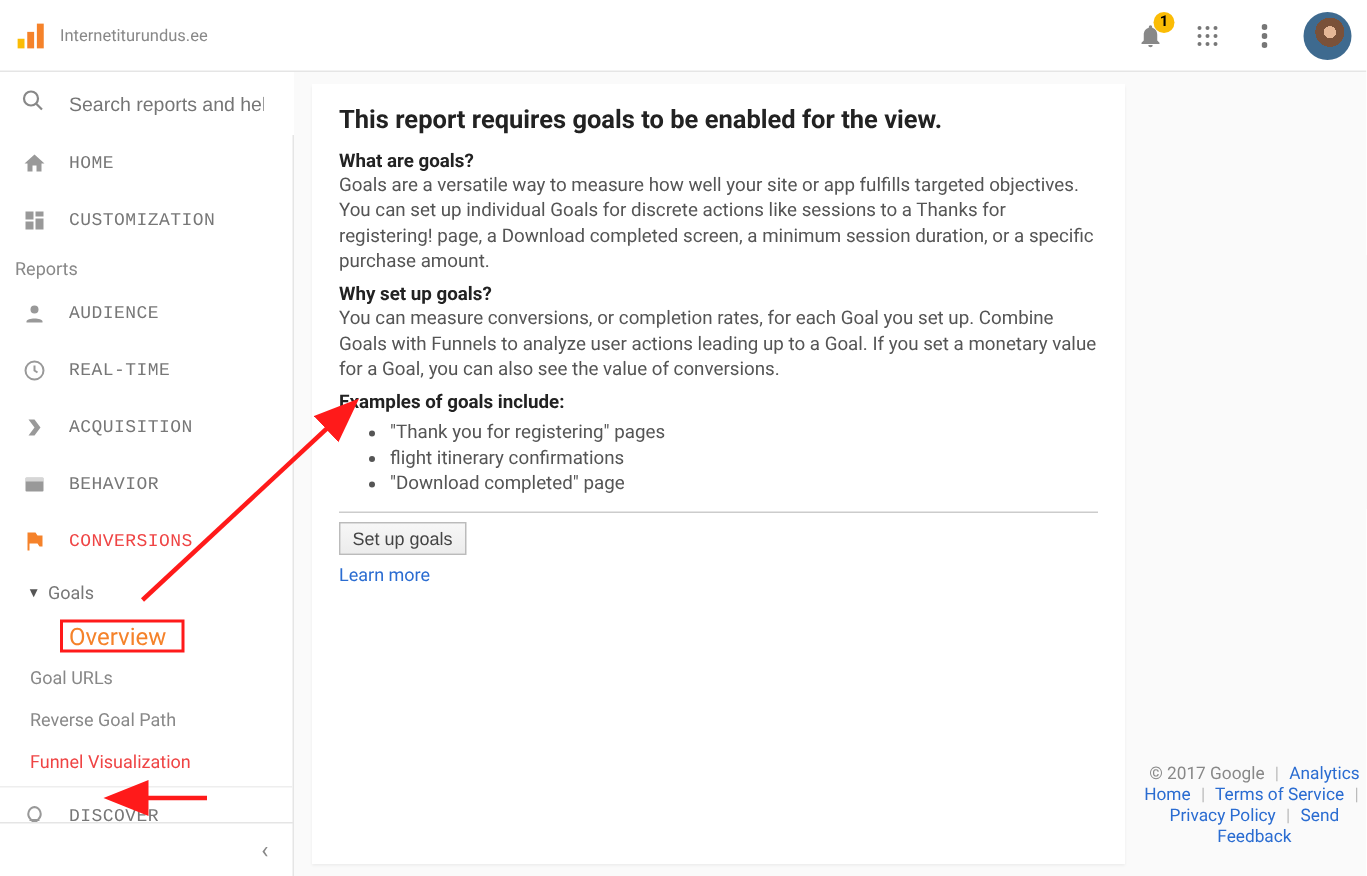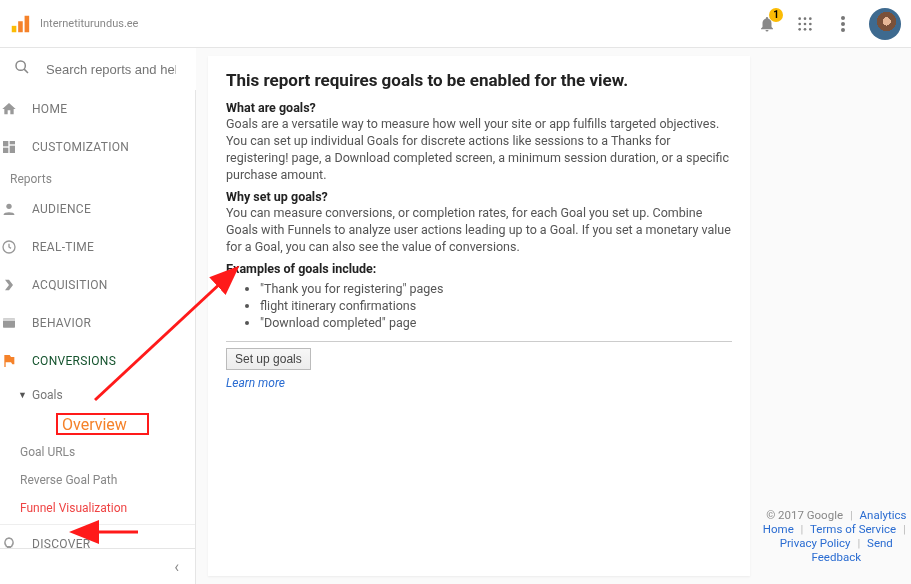--- a/index.html
+++ b/index.html
@@ -22,45 +22,45 @@
   .body { display:flex; height: calc(584px - 48px); }
   .sidebar { width: 196px; background:#fff; position:relative; display:flex; flex-direction:column; }
   .main { flex:1; background:#fafafa; display:flex; flex-direction:row; }
 
   
   .search-row { height:42px; display:flex; align-items:center; padding-left:14px; color:#777; }
   .search-row .sicon { margin-right:16px; }
   .search-row input { border:none; outline:none; font-size:13px; color:#777; background:transparent; width:130px; }
 
   .nav-scroll { overflow:hidden; flex:1; border-right:1px solid #e5e5e5;}
-  .nav-item { height:38px; display:flex; align-items:center; font-size:12px; letter-spacing:.3px; color:#777; cursor:pointer; }
+  .nav-item { height:38px; display:flex; align-items:center; padding-left:14px; font-size:12px; letter-spacing:.3px; color:#777; cursor:pointer;font-family:Liberation Mono, monospace; }
   .nav-item .nicon { width:18px; height:18px; margin-right:14px; display:flex; align-items:center; justify-content:center; color:#888; }
-  .nav-item.active { color:#14532d; }
+  .nav-item.active { color:#ef4444; }
   .nav-item.active .nicon { color:#f5822a; }
   .section-label { font-size:12px; color:#888; padding:6px 0 4px 10px; }
   .sub-item { height:30px; display:flex; align-items:center; padding-left:32px; font-size:12px; color:#777; cursor:pointer; position:relative; }
   .sub-item .tri { position:absolute; left:18px; font-size:9px; color:#555; }
   .sub-sub-item { height:28px; display:flex; align-items:center; padding-left:20px; font-size:12px; color:#888; cursor:pointer; }
   .sub-sub-item.cutoff { color:#ef4444; }
   .highlighted { color:#f5822a; }
-  .red-box { border:2px solid #ff1a1a; padding-right:20px; margin-left:56px; display:inline-flex; height:22px; align-items:center; padding-left:4px; }
+  .red-box { border:2px solid #ff1a1a; padding-right:10px; margin-left:40px; display:inline-flex; height:22px; align-items:center; padding-left:4px; }
 
   .collapse-bar { height:36px; width:196px; position:absolute; bottom:0; left:0; border-top:1px solid #e5e5e5; border-right:1px solid #e5e5e5; display:flex; align-items:center; justify-content:flex-end; padding-right:16px; color:#888; cursor:pointer; background:#fff; }
 
   
   .content-card { margin:8px 12px; background:#fff; box-shadow:0 1px 2px rgba(0,0,0,.06); padding:14px 18px 12px; font-size:12.5px; color:#555; }
   .content-card h2 { font-size:17px; font-weight:bold; color:#222; margin-bottom:10px; }
   .content-card h3 { font-size:12.5px; font-weight:bold; color:#222; margin-top:6px; }
   .content-card p { margin-bottom:6px; line-height:17px; }
   .content-card ul { margin:4px 0 10px 34px; }
   .content-card li { line-height:17px; list-style:disc; }
   .divider-line { border-top:1px solid #ccc; margin-top:6px; }
   .setup-btn { margin-top:6px; display:inline-block; border:1px solid #bbb; background:linear-gradient(#f7f7f7,#ececec); padding:3px 8px; font-size:12px; color:#444; cursor:pointer; }
   .learn { margin-top:6px; font-size:12px; }
-  .learn a { color:#2a6cd1; text-decoration:none;font-style:italic; }
+  .learn a { color:#2a6cd1; text-decoration:none; }
 
   .footer { text-align:center; font-size:11.5px; color:#888; margin-top:auto; padding:12px 0 20px; }
   .footer a { color:#2a6cd1; text-decoration:none; }
   .footer .sep { color:#bbb; padding:0 4px; }
 
   
   svg.annot { position:absolute; pointer-events:none; }
 </style>
 </head>
 <body>

